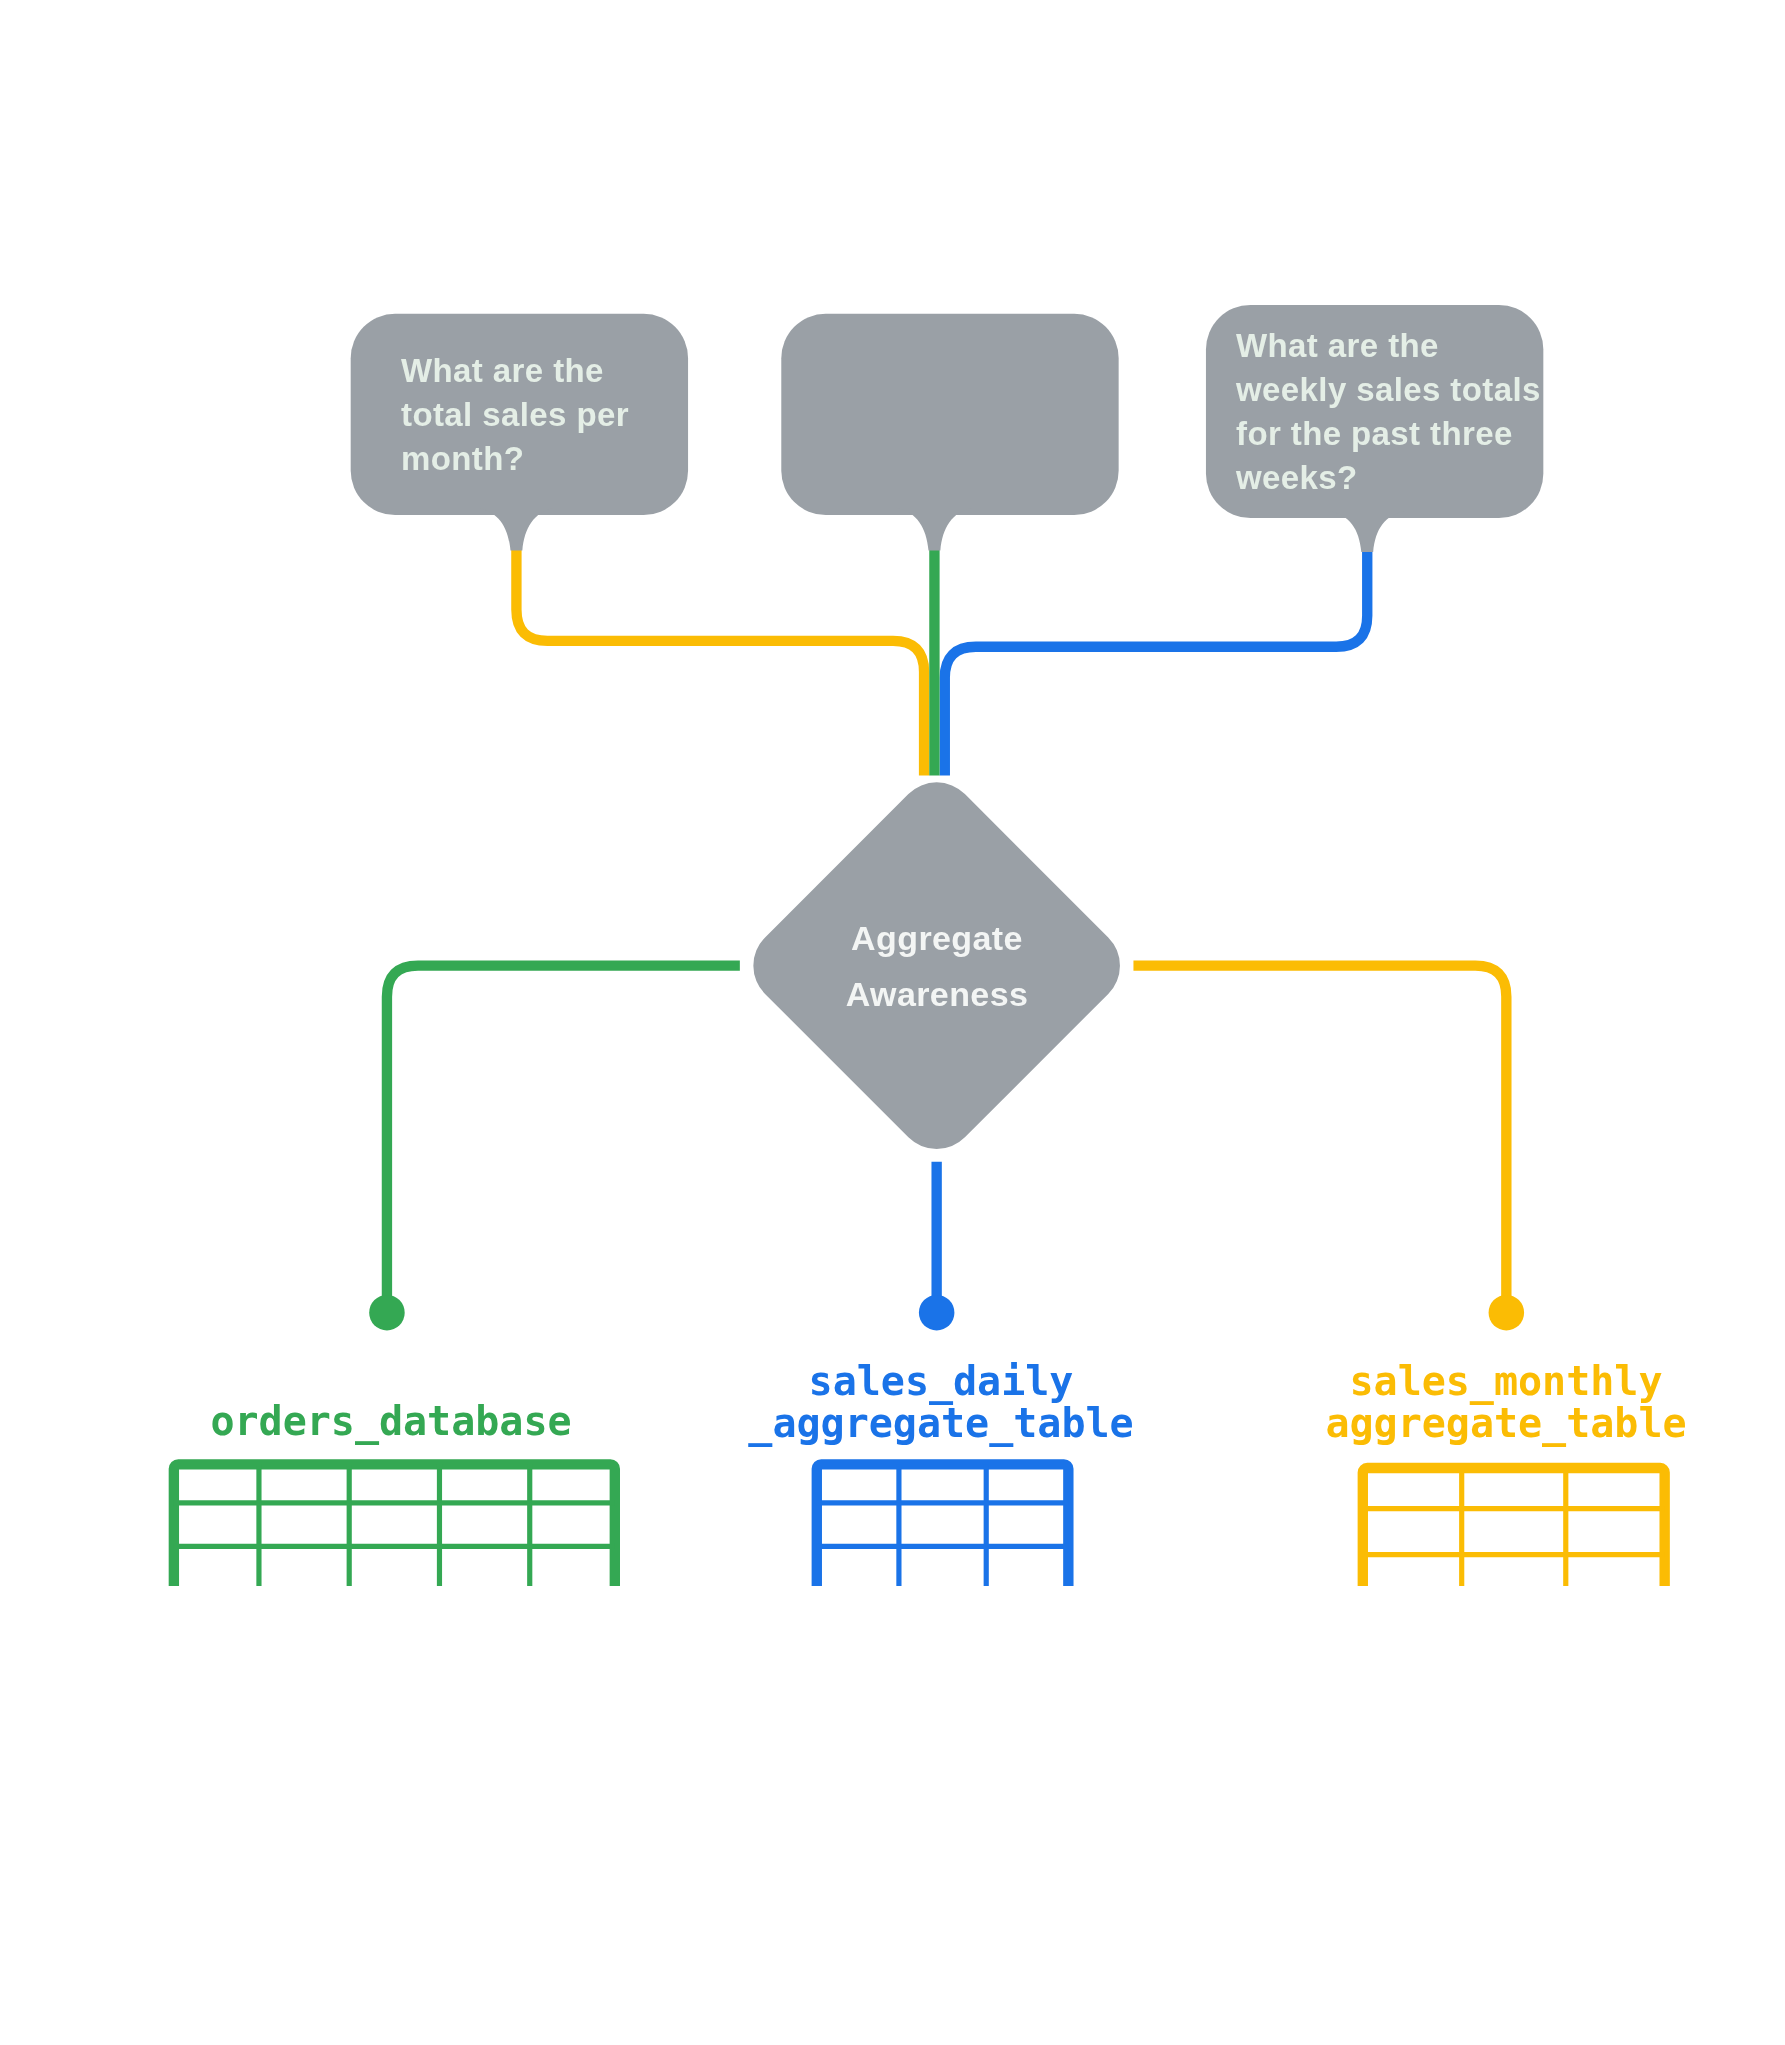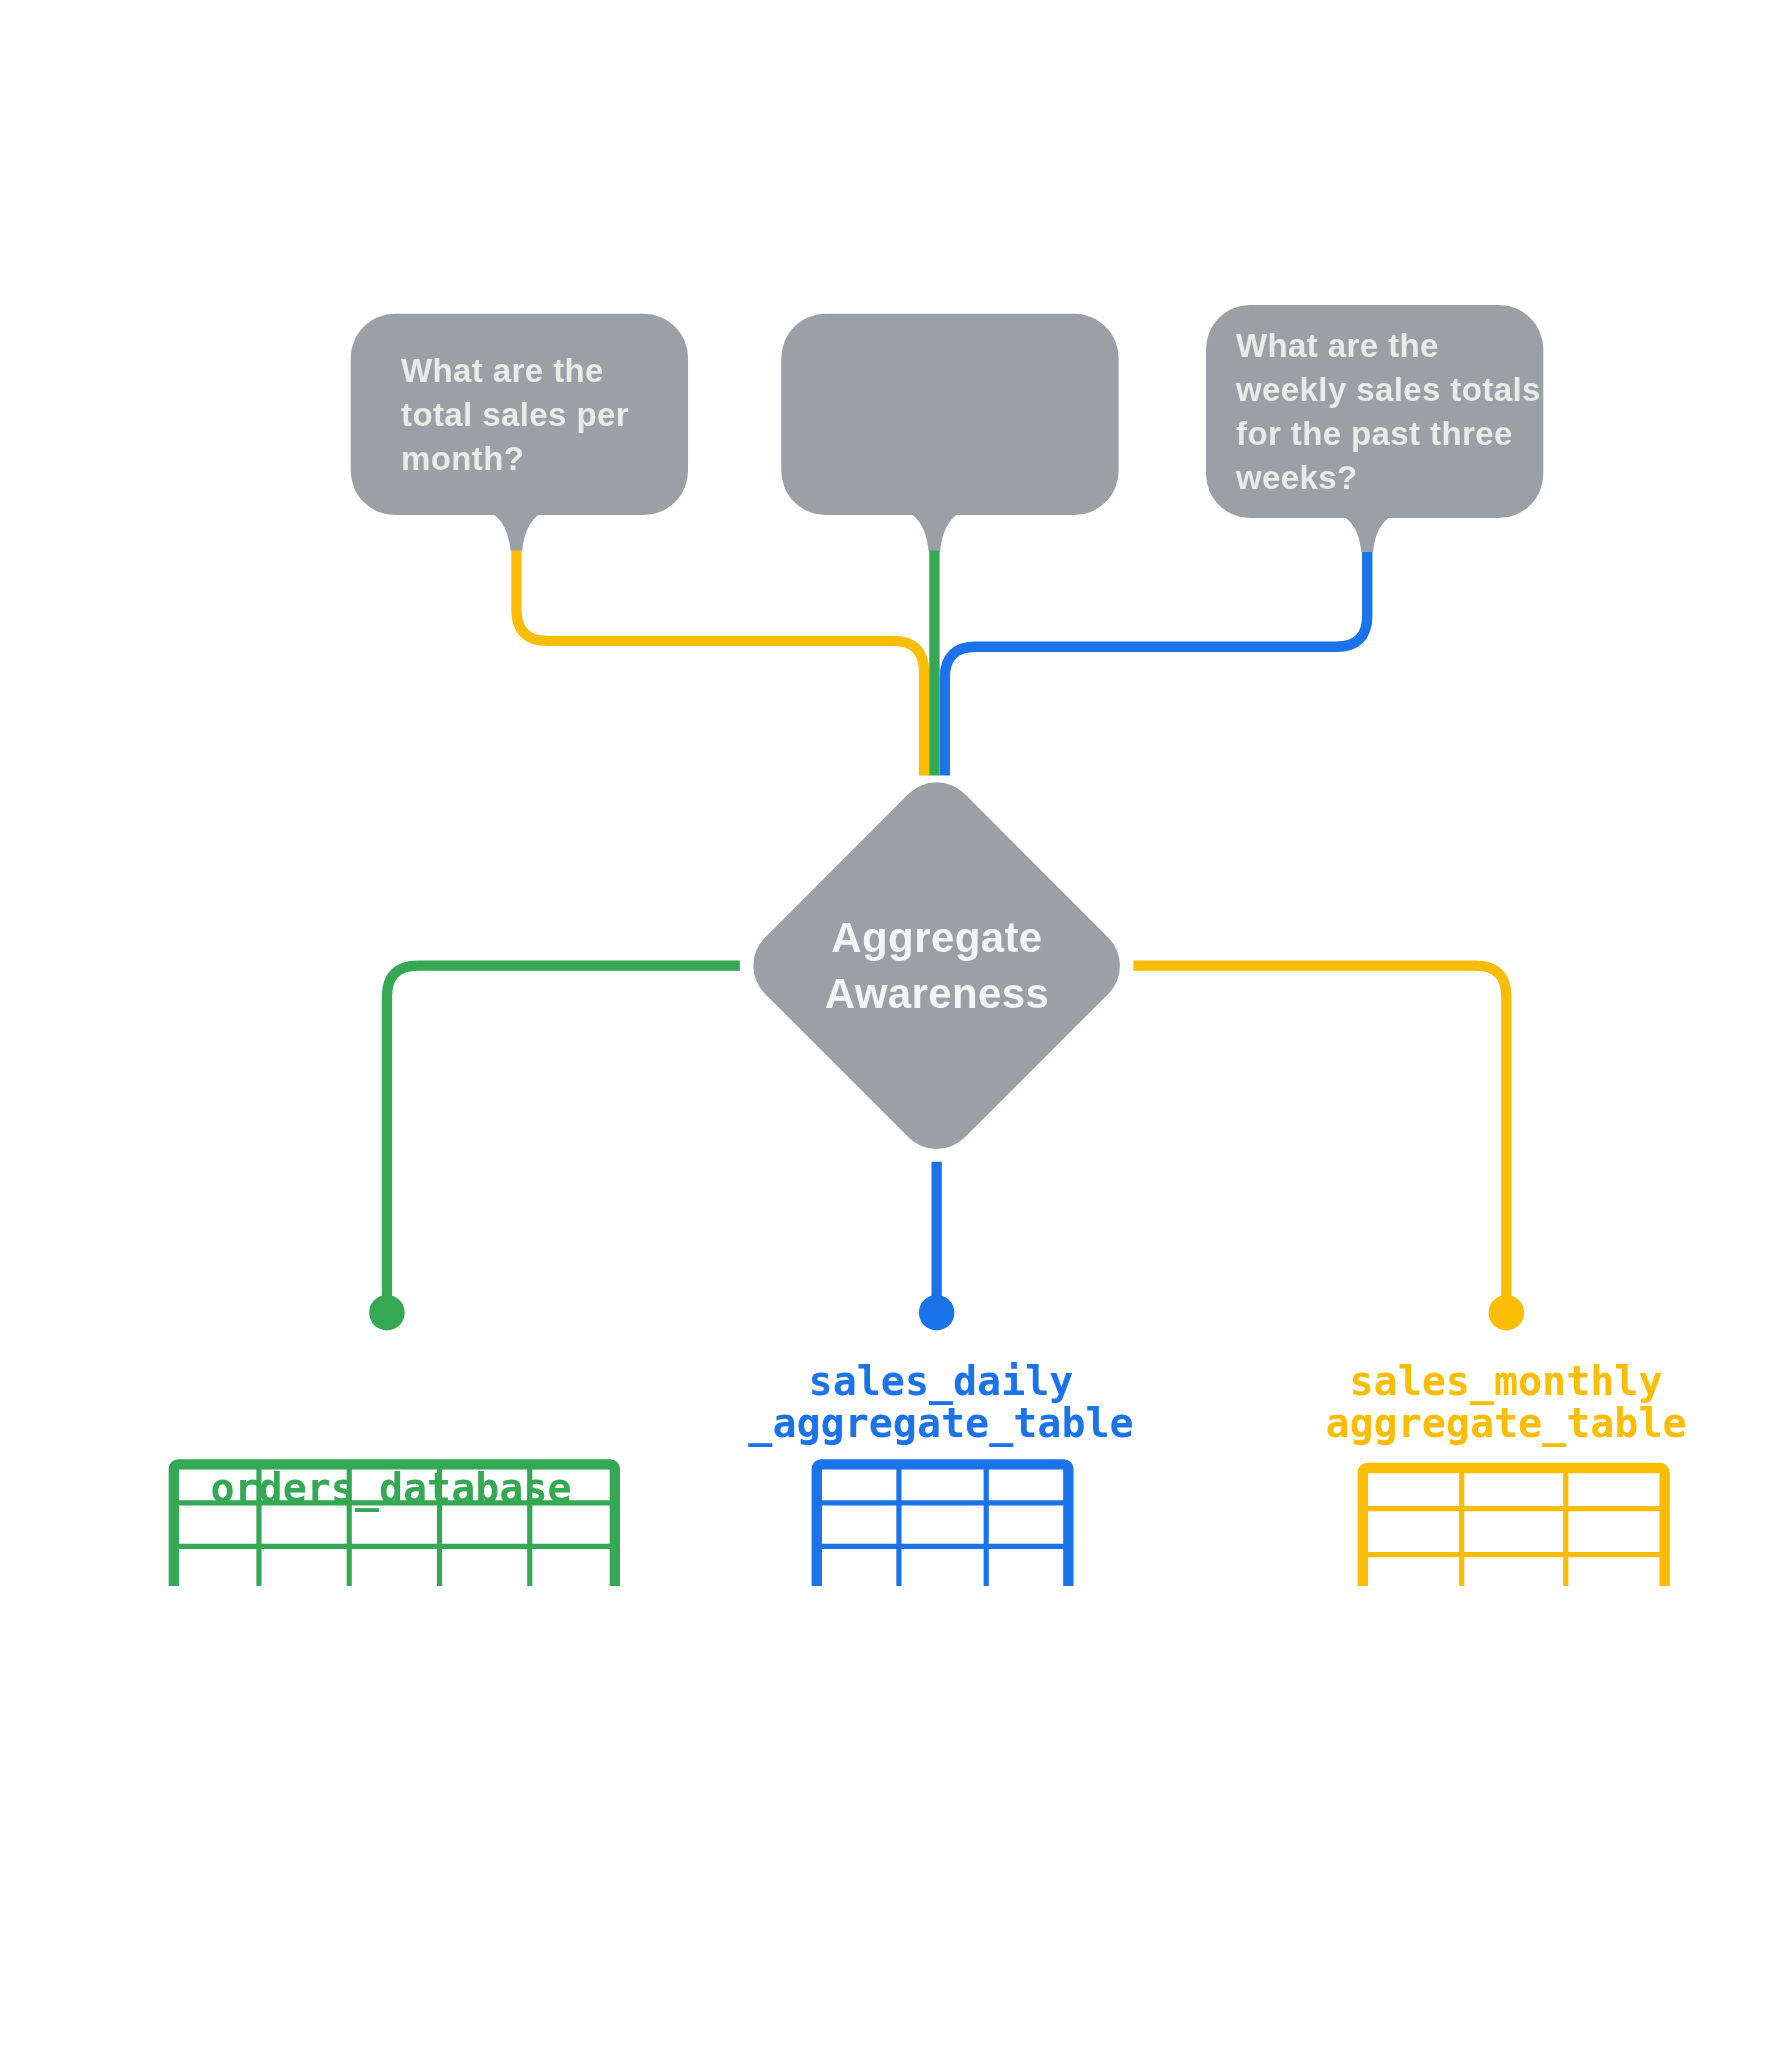--- a/index.html
+++ b/index.html
@@ -24,36 +24,36 @@
     letter-spacing:0.4px;
   }
   .bubble-text span{white-space:pre;}
   .diamond-label{
     position:absolute;
     left:789px; top:824px;
     width:296px; height:283px;
     display:flex; align-items:center; justify-content:center;
     text-align:center;
     font-weight:700;
-    font-size:42px;
+    font-size:34px;
     line-height:56px;
     white-space:pre;
     letter-spacing:0.4px;
   }
   .table-label{
     position:absolute;
     transform:translateX(-50%);
     text-align:center;
     font-family:"DejaVu Sans Mono", monospace;
     font-weight:700;
     font-size:40px;
     line-height:42px;
     white-space:pre;
   }
-  .lbl-green{left:391px; top:1467px;text-align:right;}
+  .lbl-green{left:391px; top:1400px;text-align:right;}
   .lbl-blue{left:941px; top:1360px;}
   .lbl-yellow{left:1506px; top:1360px;}
 </style>
 </head>
 <body>
 
 <div class="canvas">
 
   <svg class="art" width="1786" height="2046" viewBox="0 0 2414 2765">
 

